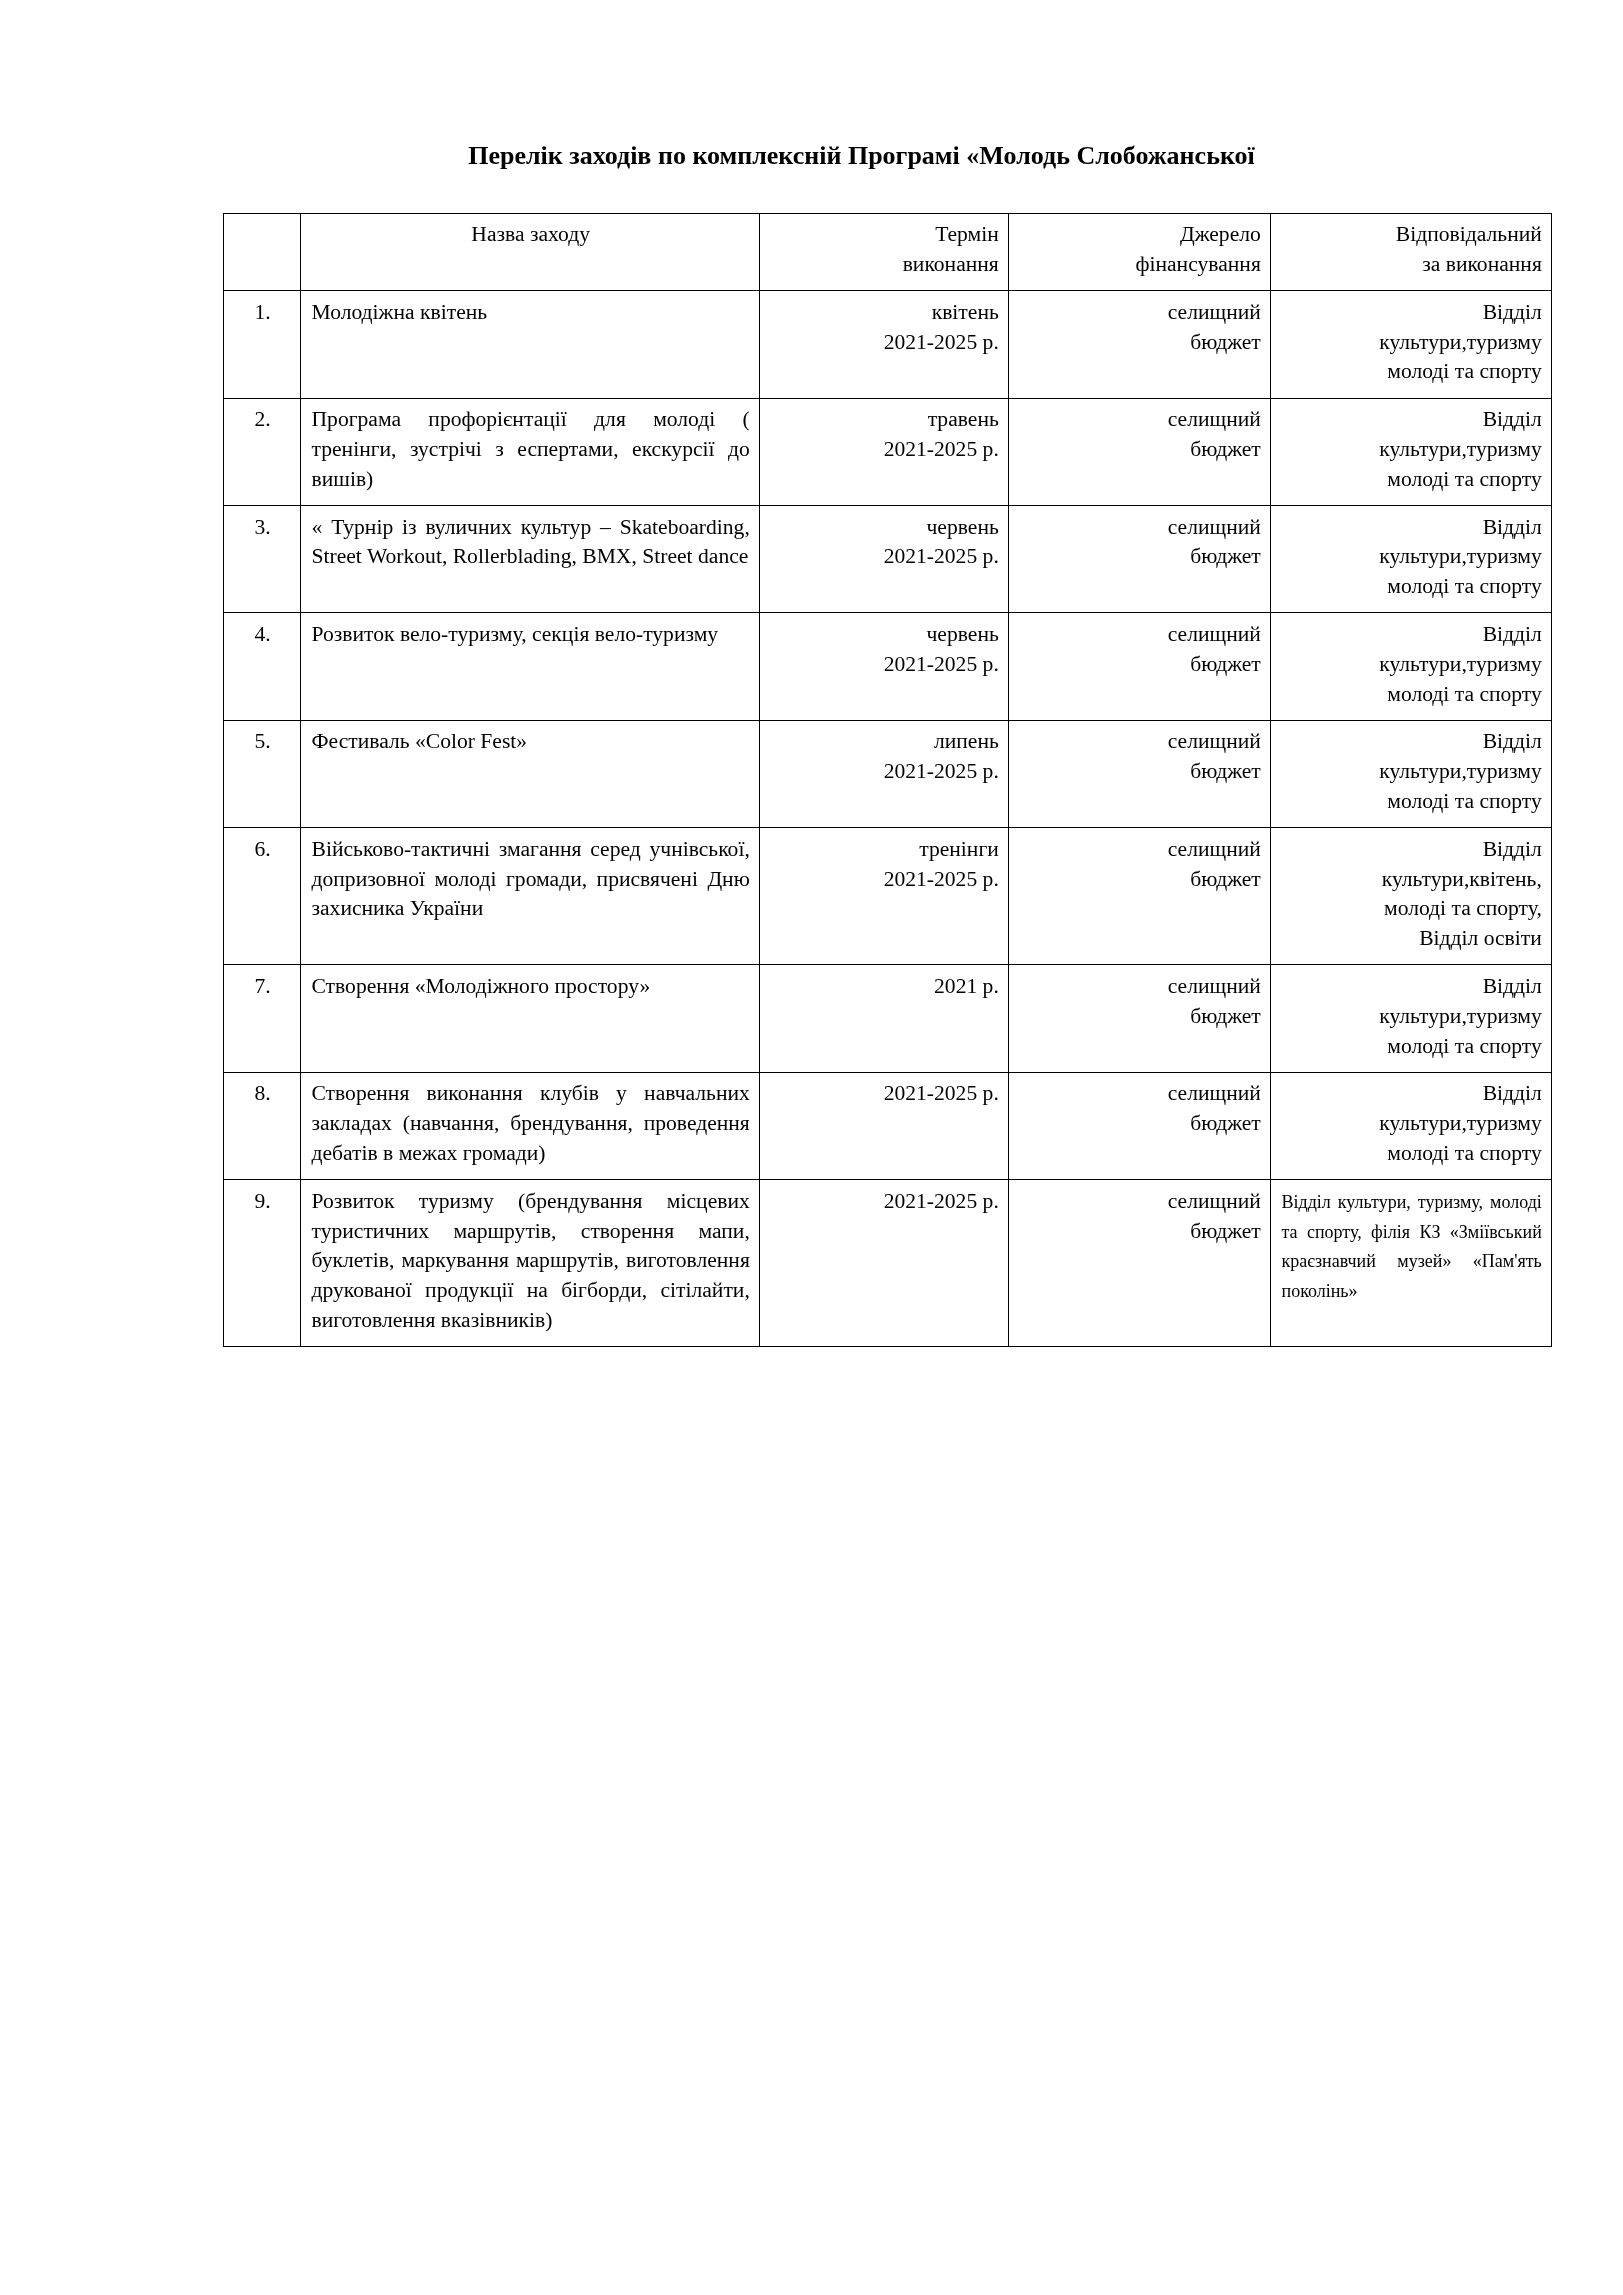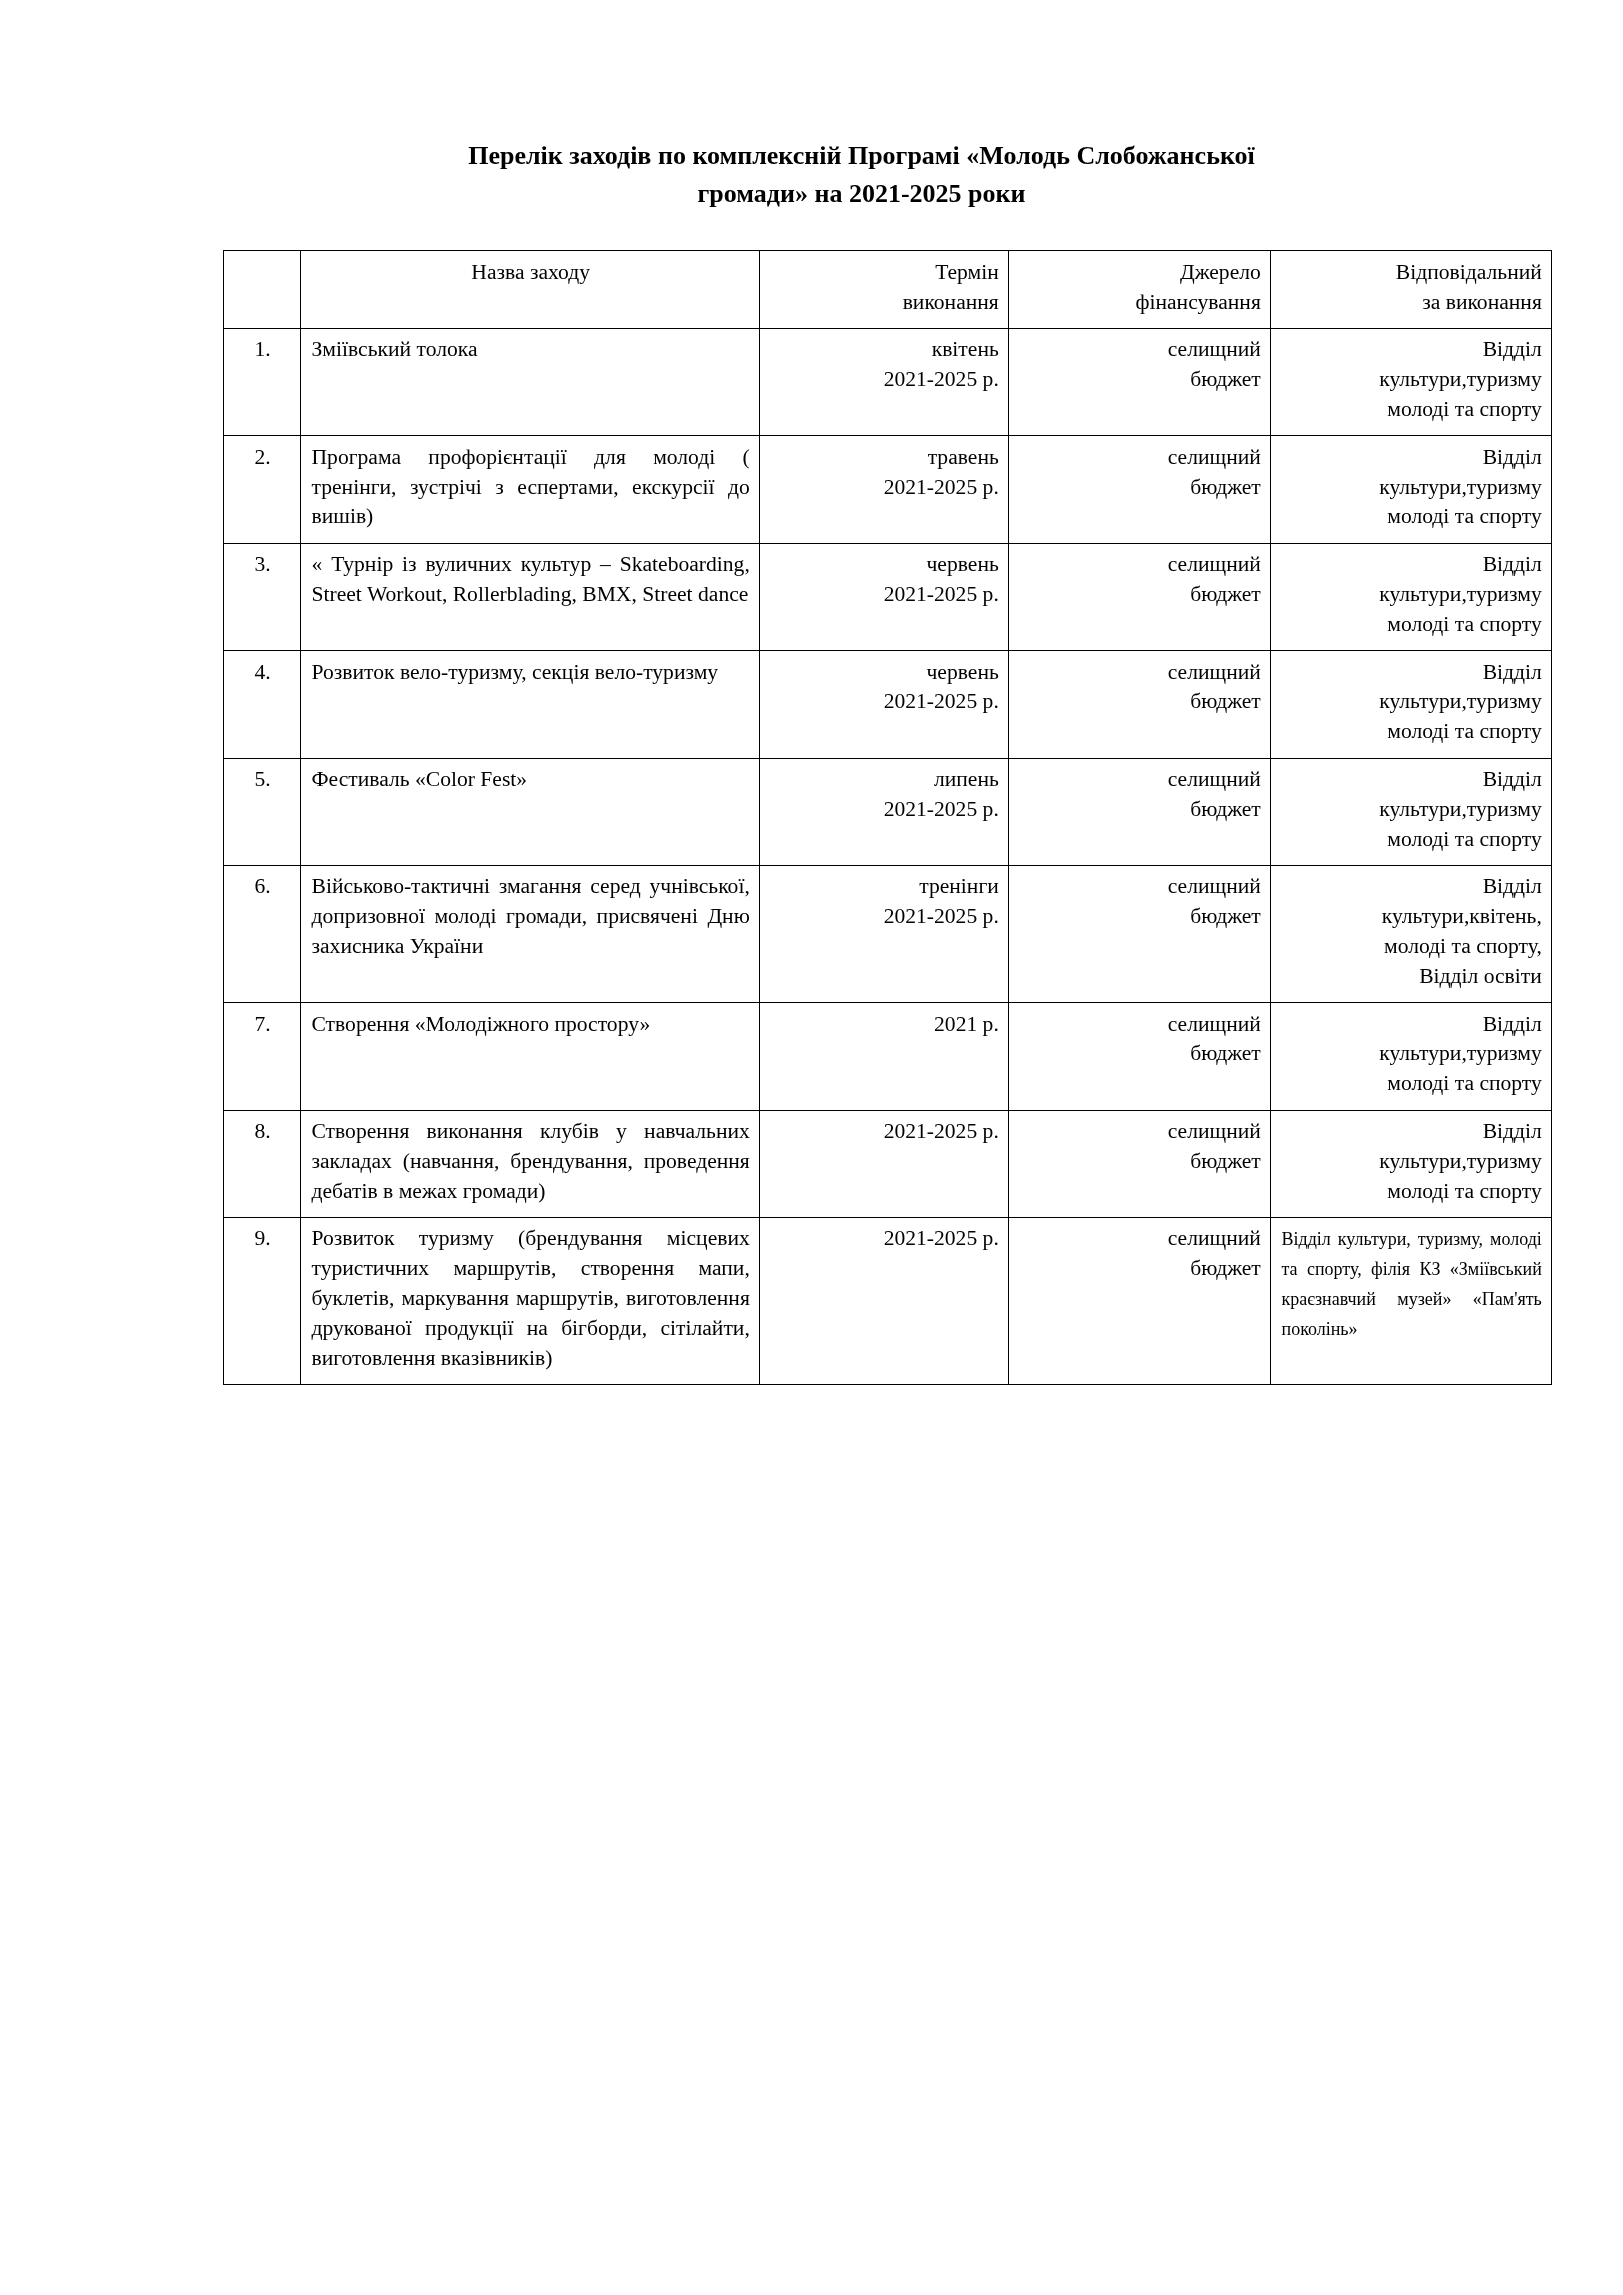--- a/index.html
+++ b/index.html
@@ -84,21 +84,20 @@
   }
   .cell-lines span { display: block; }
 </style>
 </head>
 <body>
 
 <div class="page">
 
   <div class="doc-title">
     <span class="line">Перелік заходів по комплексній Програмі «Молодь Слобожанської</span>
-    <span class="line">громади» на 2021-2025  роки</span>
   </div>
 
   <table class="measures">
     <colgroup>
       <col class="c-num">
       <col class="c-name">
       <col class="c-term">
       <col class="c-source">
       <col class="c-resp">
     </colgroup>
@@ -117,21 +116,21 @@
         <td>
           <span class="hdr-two">Відповідальний</span>
           <span class="hdr-two">за виконання</span>
         </td>
       </tr>
     </thead>
     <tbody>
 
       <tr>
         <td class="num">1.</td>
-        <td class="name">Зміївський толока</td>
+        <td class="name">Молодіжна квітень</td>
         <td class="term cell-lines">
           <span>квітень</span>
           <span>2021-2025 р.</span>
         </td>
         <td class="source cell-lines">
           <span>селищний</span>
           <span>бюджет</span>
         </td>
         <td class="resp cell-lines">
           <span>Відділ</span>

